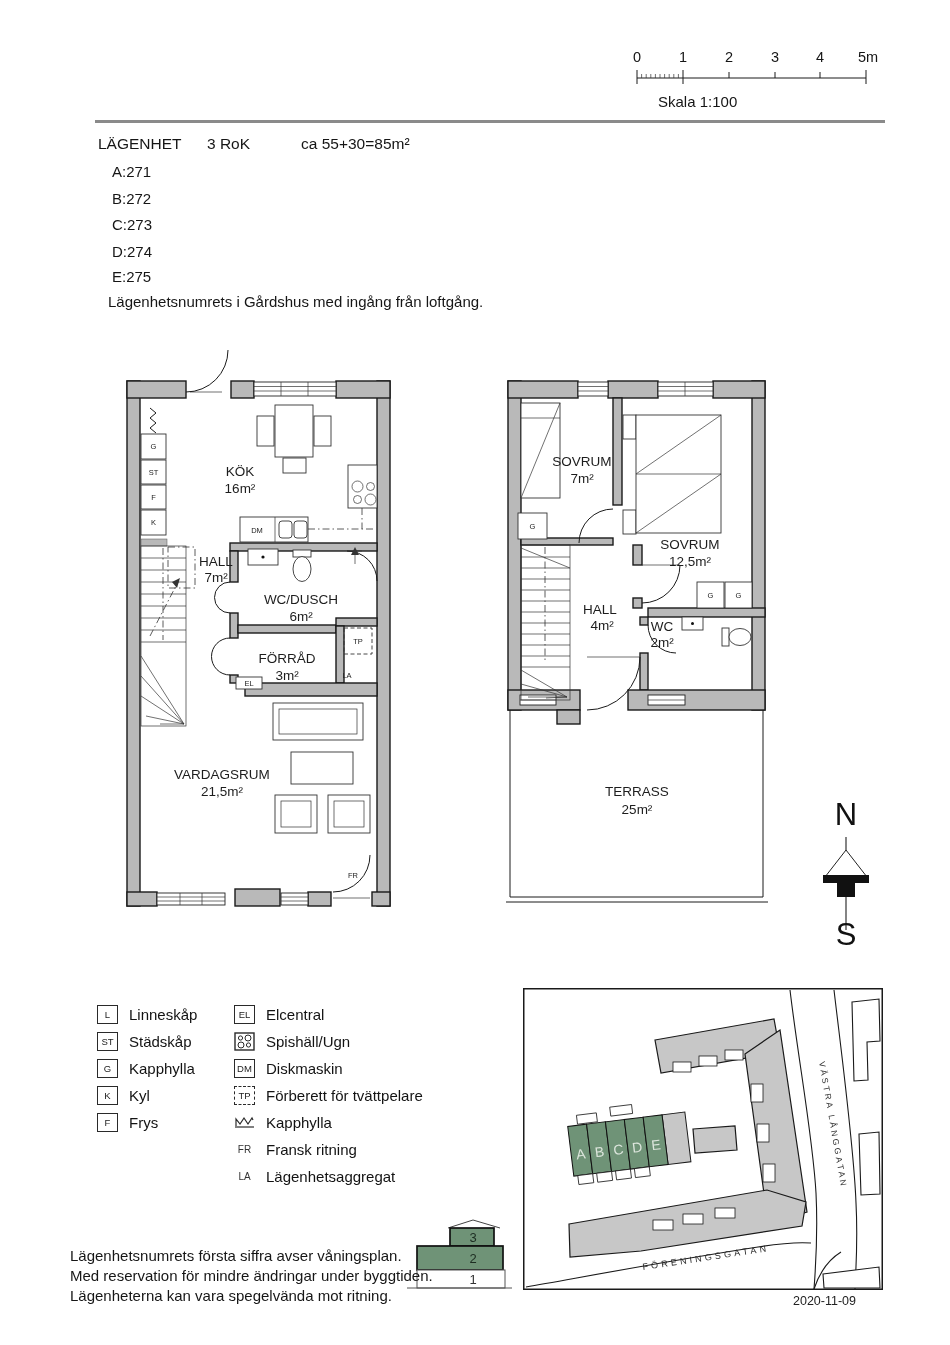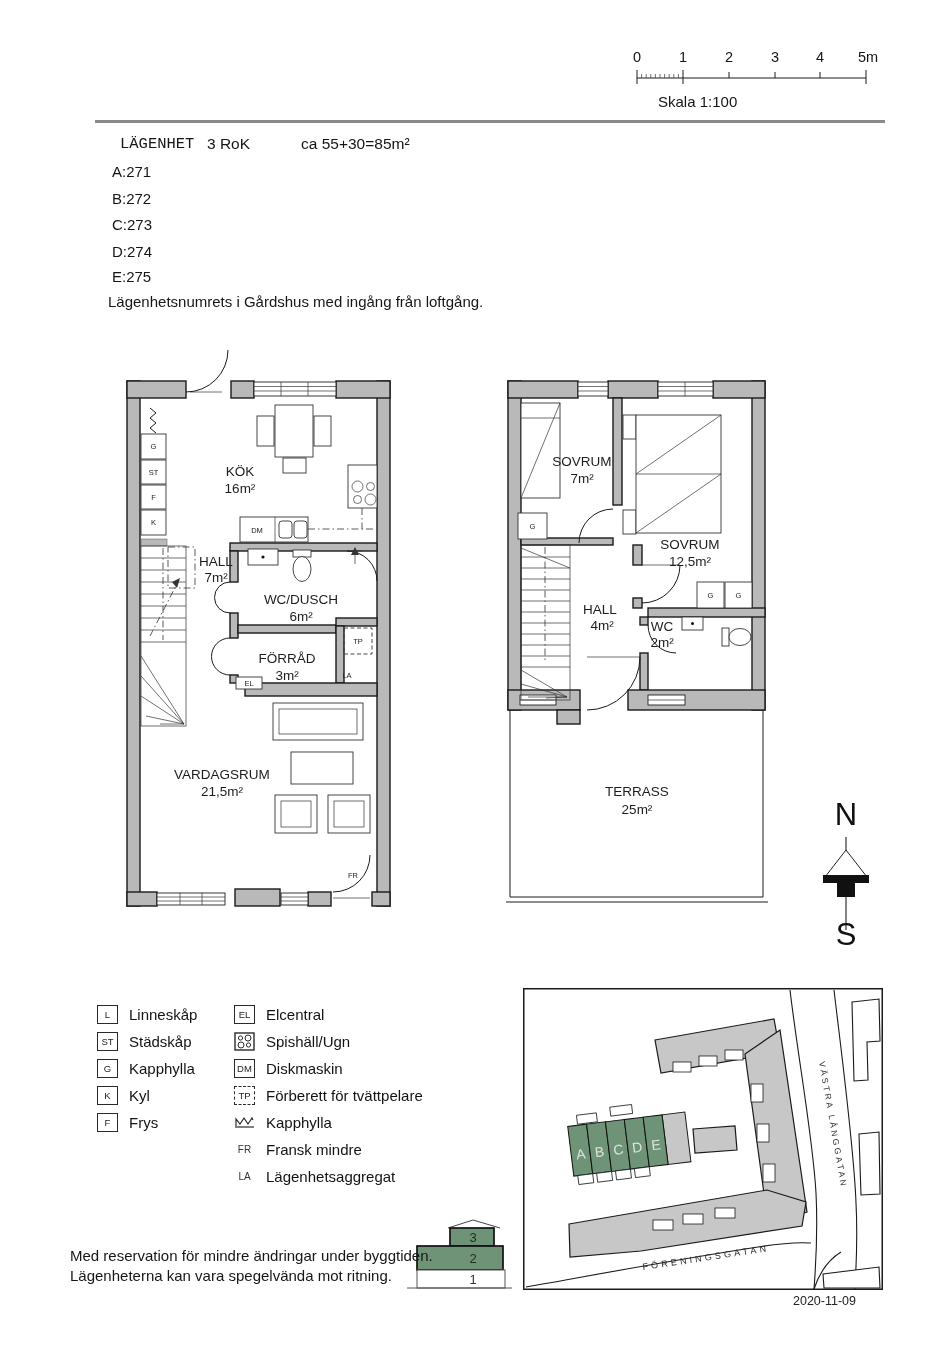--- a/index.html
+++ b/index.html
@@ -52,21 +52,21 @@
       <text class="scalenum" x="104" y="16">2</text>
       <text class="scalenum" x="150" y="16">3</text>
       <text class="scalenum" x="195" y="16">4</text>
       <text class="scalenum" x="243" y="16">5m</text>
       <path class="thin" d="M12,32 H241 M12,24 V38 M58,24 V38 M241,24 V38 M104,26 V32 M150,26 V32 M195,26 V32"></path>
       <path class="hair" d="M16.6,28 V32 M21.2,28 V32 M25.8,28 V32 M30.4,28 V32 M35,28 V32 M39.6,28 V32 M44.2,28 V32 M48.8,28 V32 M53.4,28 V32"></path>
     </g>
   </svg>
   <div class="abs skala" style="left:637px;top:93px;">Skala 1:100</div>
 
-  <div class="abs infoline" style="left:120px;top:135px;font-family:Liberation Mono, monospace;">LÄGENHET</div>
+  <div class="abs infoline" style="left:98px;top:135px;">LÄGENHET</div>
   <div class="abs infoline" style="left:207px;top:135px;">3 RoK</div>
   <div class="abs infoline" style="left:301px;top:135px;">ca 55+30=85m²</div>
   <div class="abs unit" style="left:112px;top:163px;">A:271</div>
   <div class="abs unit" style="left:112px;top:190px;">B:272</div>
   <div class="abs unit" style="left:112px;top:216px;">C:273</div>
   <div class="abs unit" style="left:112px;top:243px;">D:274</div>
   <div class="abs unit" style="left:112px;top:268px;">E:275</div>
   <div class="abs desc" style="left:108px;top:293px;">Lägenhetsnumrets i Gårdshus med ingång från loftgång.</div>
 
   <svg style="left:120px;top:340px;" width="275" height="575" viewBox="0 0 275 575">
@@ -346,21 +346,21 @@
       <span class="licon">
         <svg width="21" height="19" viewBox="0 0 21 19">
           <polyline points="2,13 2,6 6,11 10,5 14,11 18,5 19,7" fill="none" stroke="#2a2a2a" stroke-width="1.2"></polyline>
           <path d="M1,14 H20" stroke="#2a2a2a" stroke-width="1.2"></path>
         </svg>
       </span>
       <span class="llabel">Kapphylla</span>
     </div>
     <div class="lrow">
       <span class="ltext-sym">FR</span>
-      <span class="llabel">Fransk mindre</span>
+      <span class="llabel">Fransk ritning</span>
     </div>
     <div class="lrow">
       <span class="ltext-sym">LA</span>
       <span class="llabel">Lägenhetsaggregat</span>
     </div>
   </div>
 
   <svg style="left:523px;top:988px;" width="360" height="302" viewBox="0 0 360 302">
     <rect x="0.75" y="0.75" width="358.5" height="300.5" fill="#fff" stroke="#1a1a1a" stroke-width="1.5"></rect>
     <g>
@@ -420,17 +420,18 @@
     <rect x="45" y="15" width="44" height="18" fill="#6f9377" stroke="#111" stroke-width="1.7"></rect>
     <rect x="12" y="33" width="86" height="24" fill="#6f9377" stroke="#111" stroke-width="1.7"></rect>
     <rect x="12" y="57" width="88" height="18" fill="#fff" stroke="#555" stroke-width="1"></rect>
     <path d="M2,75 H107" stroke="#555" stroke-width="1"></path>
     <text x="68" y="29" font-size="13" fill="#1d2d22" text-anchor="middle">3</text>
     <text x="68" y="50" font-size="13" fill="#1d2d22" text-anchor="middle">2</text>
     <text x="68" y="71" font-size="13" fill="#333" text-anchor="middle">1</text>
   </svg>
 
   <div class="abs footer" style="left:70px;top:1246px;">
+    <div>Lägenhetsnumrets första siffra avser våningsplan.</div>
     <div>Med reservation för mindre ändringar under byggtiden.</div>
     <div>Lägenheterna kan vara spegelvända mot ritning.</div>
   </div>
 
 </div>
 
 </body></html>

